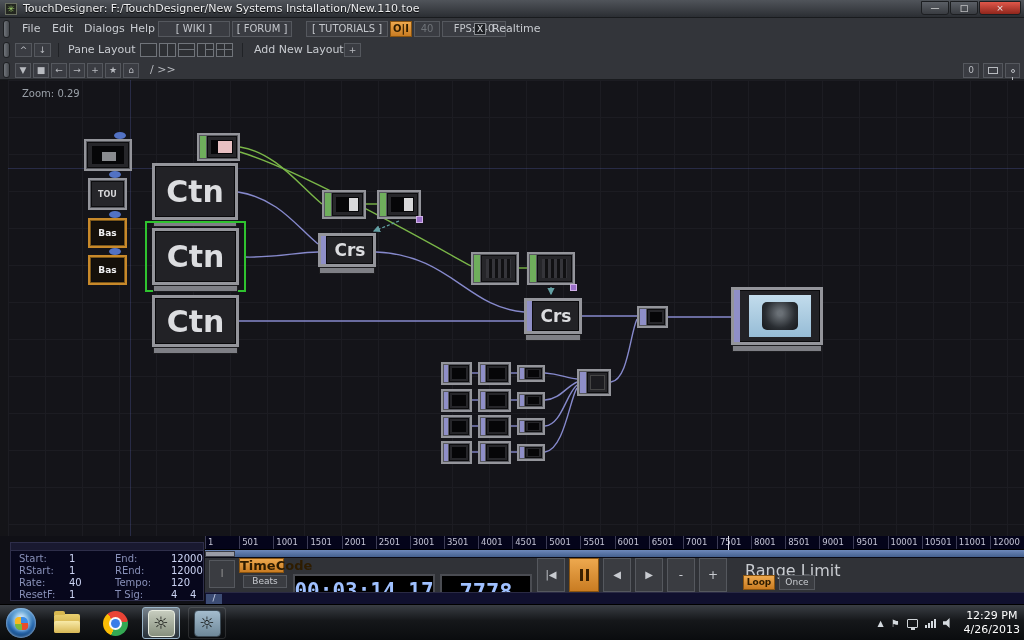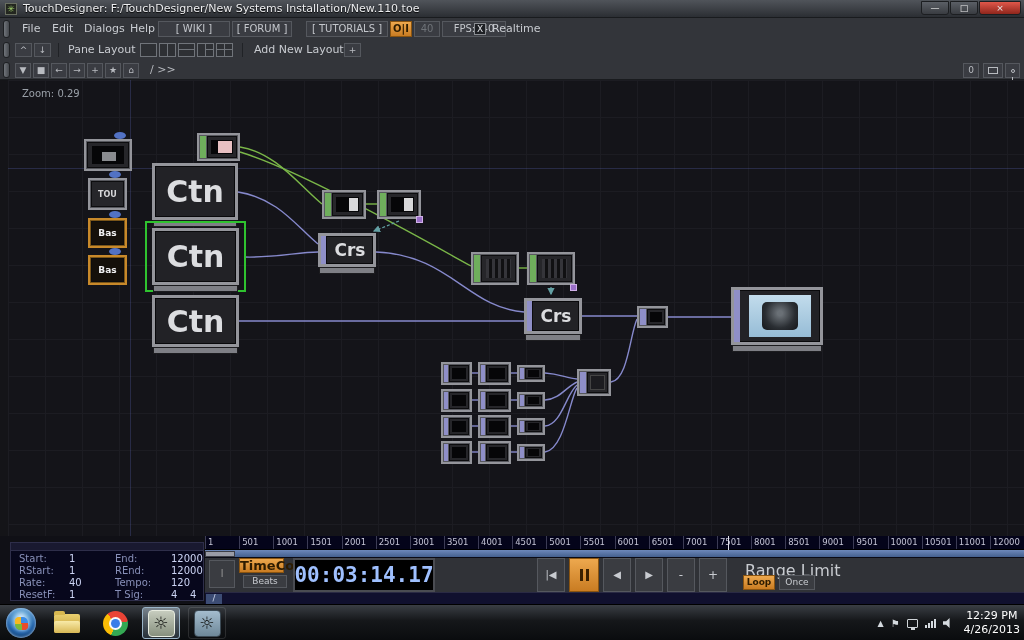--- a/index.html
+++ b/index.html
@@ -97,21 +97,21 @@
            display:flex; border-bottom:1px solid #000; }
   #ruler .tick { flex:1; border-left:1px solid #3c3c55; color:#c4c4d6; font-size:8.5px;
                  line-height:13px; padding-left:2px; overflow:hidden; }
   #playhead { position:absolute; left:523px; top:0; width:1px; height:14px; background:#e0e0e8; }
   #rangebar { position:absolute; left:205px; top:14px; width:819px; height:8px;
               background:linear-gradient(#6d88ba,#44608e); border-bottom:1px solid #0a0a14; }
   #rangethumb { position:absolute; left:0; top:1px; width:30px; height:6px; background:#9a9ca6; border:1px solid #3c3e46; }
   #transport { position:absolute; left:205px; top:22px; width:819px; height:34px; background:#303237; }
   .tbtn { position:absolute; background:#3a3c41; border:1px solid #55585e; color:#c8cbd0;
           text-align:center; }
-  .lcd { position:absolute; top:0; height:34px; background:#000; border:2px solid #4a4c52;
+  .lcd { position:absolute; top:16px; height:34px; background:#000; border:2px solid #4a4c52;
          color:#9fc0ff; font-family:"DejaVu Sans Mono", monospace; font-weight:bold;
          display:flex; align-items:center; justify-content:center; }
   .pausebars { display:inline-flex; gap:3px; }
   .pausebars i { width:3px; height:12px; background:#3a2000; }
   #pathrow { position:absolute; left:205px; top:56px; width:819px; height:12px; background:#10102e;
              border-top:1px solid #2a2a44; }
   #pathrow .slashbox { position:absolute; left:1px; top:1px; width:16px; height:10px; background:#3c4c74;
                        color:#ccd4e8; font-size:9px; line-height:9px; text-align:center; }
   #pathrow .ptxt { position:absolute; left:30px; top:17px; line-height:12px; color:#7880a8; font-size:14px; }
 
@@ -499,20 +499,21 @@
     <div id="playhead" style="left:728px;top:0"></div>
     <div id="rangebar">
         <div id="rangethumb"></div>
       </div>
 
     <div id="transport">
       <div class="tbtn" style="left:4px;top:2px;width:26px;height:28px;line-height:26px;color:#888">I</div>
       <div class="tbtn orange" style="left:34px;top:0;width:45px;height:15px;line-height:13px;font-size:13px">TimeCode</div>
       <div class="tbtn" style="left:38px;top:17px;width:44px;height:13px;line-height:11px;font-size:9px">Beats</div>
       <div class="lcd" style="left:88px;width:142px;font-size:21px">00:03:14.17</div>
+      <div class="lcd" style="left:235px;width:92px;font-size:22px">7778</div>
       <div class="tbtn" style="left:332px;top:0;width:28px;height:34px;line-height:32px;font-size:10px">|◀</div>
       <div class="tbtn orange" style="left:364px;top:0;width:30px;height:34px;display:flex;align-items:center;justify-content:center">
           <span class="pausebars">
             <i></i>
             <i></i>
           </span>
         </div>
       <div class="tbtn" style="left:398px;top:0;width:28px;height:34px;line-height:32px;font-size:10px">◀</div>
       <div class="tbtn" style="left:430px;top:0;width:28px;height:34px;line-height:32px;font-size:10px">▶</div>
       <div class="tbtn" style="left:462px;top:0;width:28px;height:34px;line-height:32px;font-size:12px">-</div>

